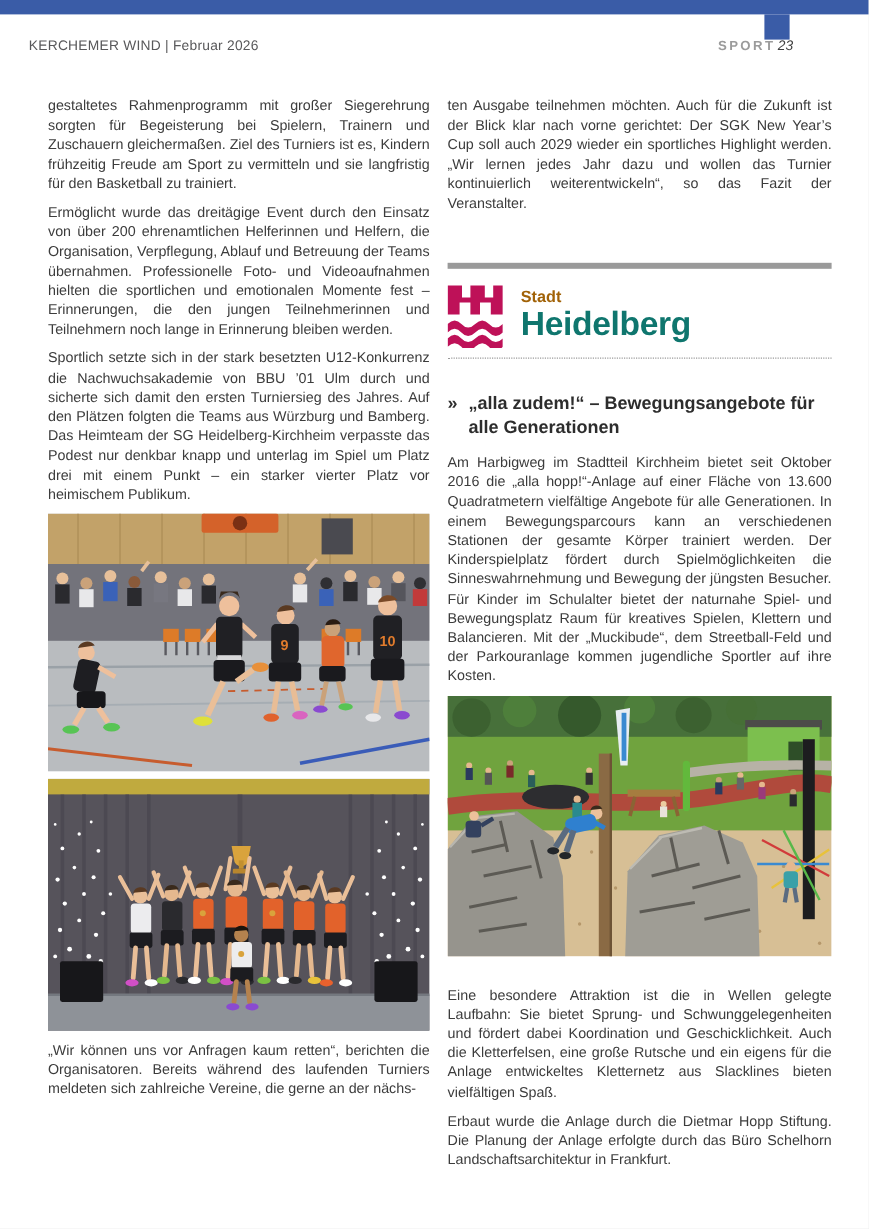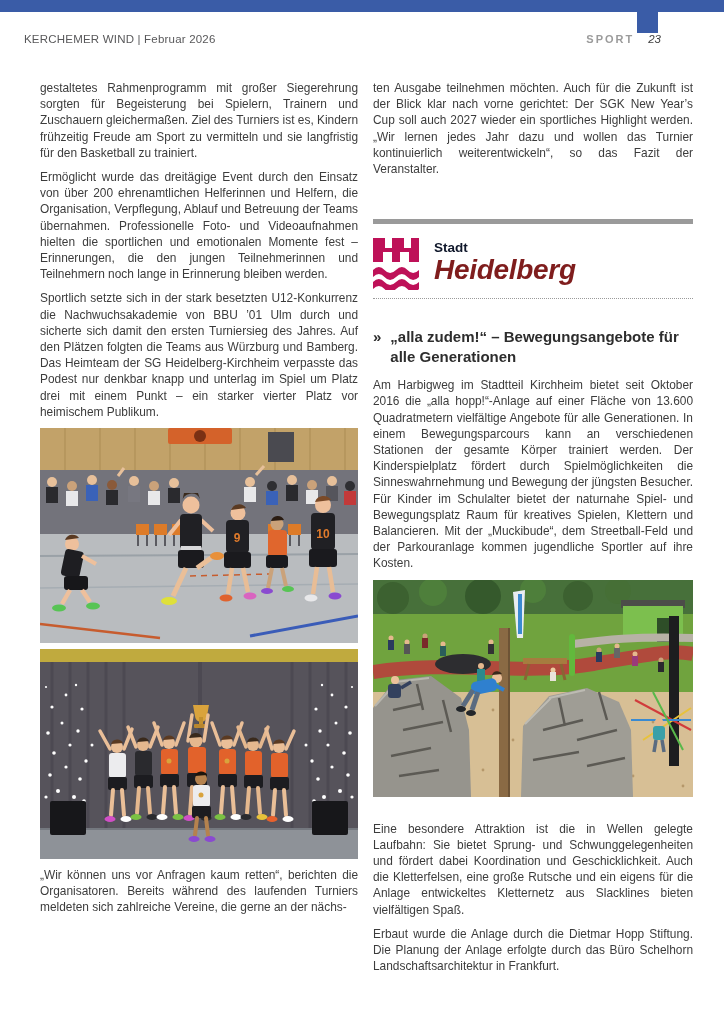--- a/index.html
+++ b/index.html
@@ -4,38 +4,38 @@
 <style>
   html,body{margin:0;padding:0;background:#e9e9e9;}
   .page{position:relative;width:724px;height:1024px;background:#ffffff;margin:0 auto;
         font-family:"Liberation Sans",sans-serif;color:#3c3c3c;overflow:hidden;}
   
   .topbar{position:absolute;top:0;left:0;width:724px;height:12px;background:#3a5ca7;}
   .toptab{position:absolute;top:12px;left:637px;width:21px;height:21px;background:#3a5ca7;}
   .header-row{position:absolute;top:33px;left:24px;width:653px;display:flex;
               justify-content:space-between;align-items:baseline;}
   .header-left{font-size:11.5px;color:#58585a;letter-spacing:.2px;}
-  .header-right{display:flex;align-items:flex-start;gap:14px;margin-right:16px;}
+  .header-right{display:flex;align-items:flex-start;gap:2px;margin-right:16px;}
   .section-label{font-size:11px;font-weight:bold;color:#9b9b9b;letter-spacing:2px;}
   .page-num{font-size:11.5px;color:#3f3f3f;font-style:italic;}
   
   .columns{position:absolute;top:80px;left:40px;display:flex;gap:15px;}
   .col-left{width:318px;}
   .col-right{width:320px;}
   p.body{font-size:11.9px;line-height:16.2px;text-align:justify;margin:0 0 8px 0;}
   .photo{display:block;width:100%;margin:0 0 8px 0;}
   .photo2{margin-top:-2px;}
   
   .contact-box{border:1px solid #8f8f8f;padding:4px 6px 5px;font-size:10px;
                line-height:12.8px;margin-top:16px;color:#3c3c3c;}
   .graybar{height:5px;background:#9a9a9a;margin-top:42px;}
   .logo-row{display:flex;align-items:center;gap:15px;margin-top:10px;height:58px;}
   .logo-text{display:flex;flex-direction:column;justify-content:center;}
-  .logo-small{font-size:13.5px;font-weight:bold;color:#0f172a;line-height:1.05;}
-  .logo-large{font-size:28px;font-weight:bold;color:#7f1d1d;line-height:1.08;letter-spacing:-.3px;font-style:italic;}
+  .logo-small{font-size:13.5px;font-weight:bold;color:#a16207;line-height:1.05;}
+  .logo-large{font-size:28px;font-weight:bold;color:#0f766e;line-height:1.08;letter-spacing:-.3px;}
   .dotline{border-top:1.5px dotted #9a9a9a;margin-top:6px;}
   .article-title{display:flex;gap:9px;font-size:15px;font-weight:bold;color:#2d2d2d;
                  line-height:20px;margin:28px 0 10px 0;}
   .article-title .marker{flex:0 0 auto;}
 </style>
 </head>
 <body>
 
 <div class="page">
 
@@ -361,21 +361,21 @@
               <ellipse cx="232" cy="170" rx="5.5" ry="3" fill="#e8612d"></ellipse>
               <ellipse cx="248" cy="170" rx="5.5" ry="3" fill="#ffffff"></ellipse>
             </g>
         </g>
       </svg>
 
       <p class="body">„Wir können uns vor Anfragen kaum retten“, berichten die Organisatoren. Bereits während des laufenden Turniers meldeten sich zahlreiche Vereine, die gerne an der nächs-</p>
     </div>
 
     <div class="col-right">
-      <p class="body">ten Ausgabe teilnehmen möchten. Auch für die Zukunft ist der Blick klar nach vorne gerichtet: Der SGK New Year’s Cup soll auch 2027 wieder ein sportliches Highlight werden.„Wir lernen jedes Jahr dazu und wollen das Turnier kontinuierlich weiterentwickeln“, so das Fazit der Veranstalter.</p>
+      <p class="body">ten Ausgabe teilnehmen möchten. Auch für die Zukunft ist der Blick klar nach vorne gerichtet: Der SGK New Year’s Cup soll auch 2029 wieder ein sportliches Highlight werden.„Wir lernen jedes Jahr dazu und wollen das Turnier kontinuierlich weiterentwickeln“, so das Fazit der Veranstalter.</p>
 
 
       <div class="graybar"></div>
 
       <div class="logo-row">
         <svg width="46" height="54" viewBox="0 0 46 54" xmlns="http://www.w3.org/2000/svg">
           <path d="M0,26 V2 H12 V12 H19 V2 H31 V12 H38 V2 H46 V26 H36 V16 H27 V26 H19 V16 H10 V26 Z" fill="#be1158"></path>
           <path d="M0,34 q6,-6 11.5,0 t11.5,0 t11.5,0 t11.5,0 v7 q-6,6 -11.5,0 t-11.5,0 t-11.5,0 t-11.5,0 Z" fill="#be1158"></path>
           <path d="M0,46 q6,-6 11.5,0 t11.5,0 t11.5,0 t11.5,0 v7 q-6,6 -11.5,0 t-11.5,0 t-11.5,0 t-11.5,0 Z" fill="#be1158"></path>
         </svg>

